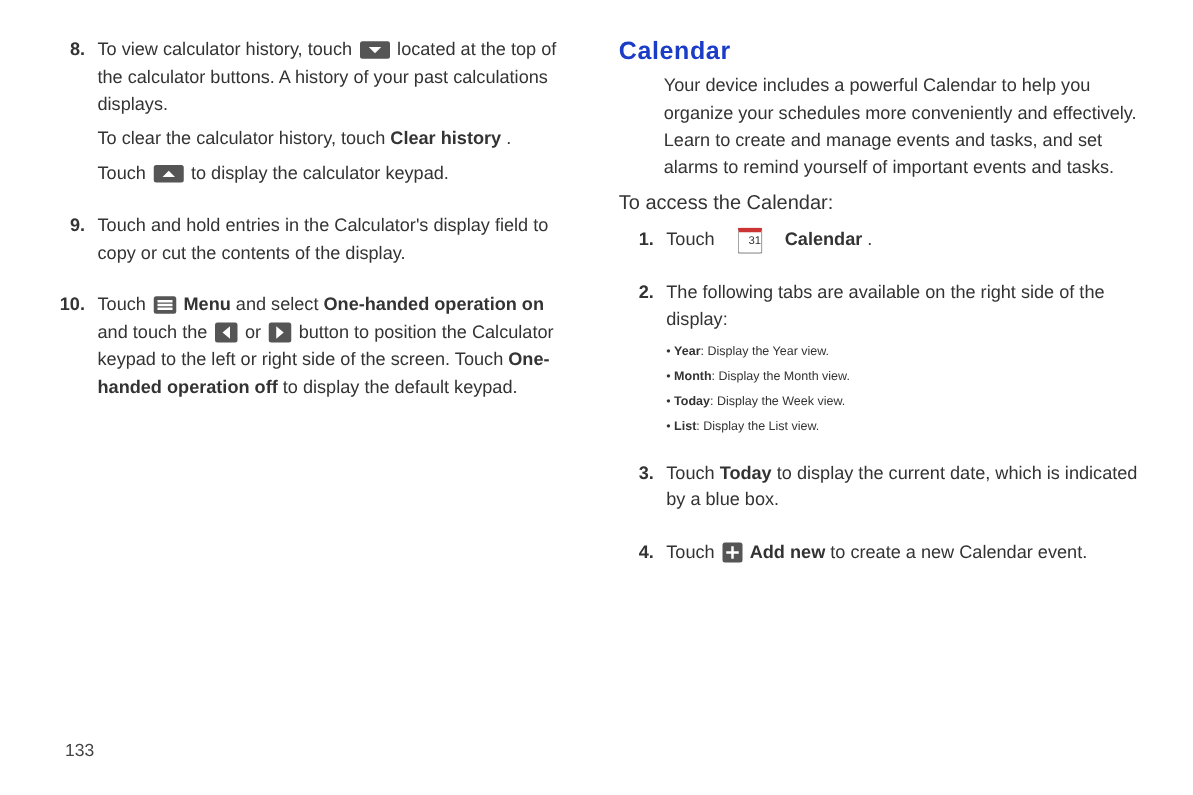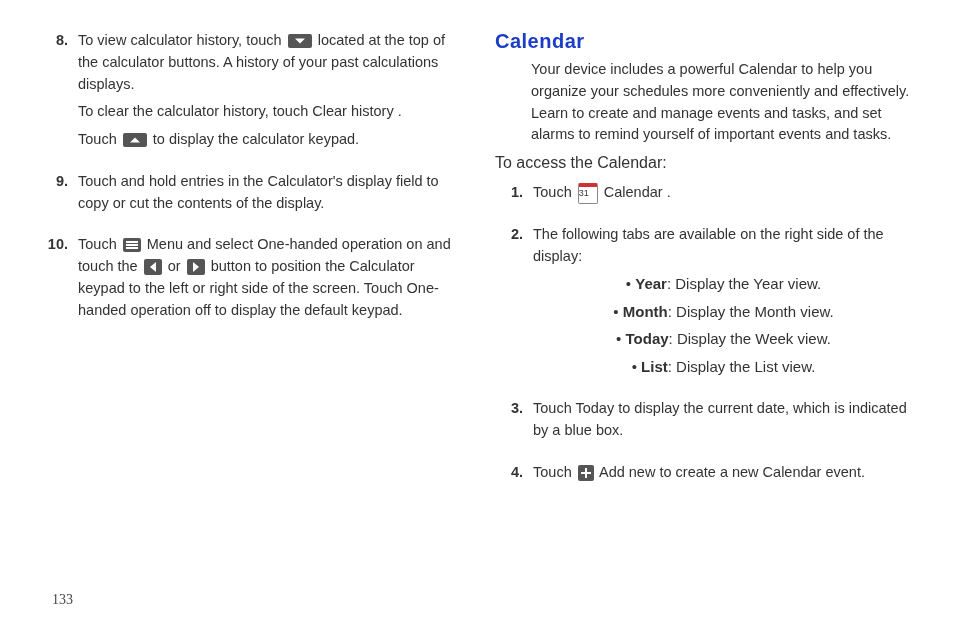--- a/index.html
+++ b/index.html
@@ -60,35 +60,33 @@
   }
   .subintro {
     font-size: 16px;
     margin-bottom: 10px;
   }
   .bullets {
     margin: 4px 0 6px 0;
   }
   .bullets .b {
     margin-bottom: 5px;
-    font-size: 15px;
-    text-align: center;
+    font-size: 10px;
   }
   .bullets .b::before {
     content: "• ";
   }
   .b strong { font-weight: bold; }
-  .bold { font-weight: normal; }
+  .bold { font-weight: bold; }
   .page-number {
     position: absolute;
     bottom: 28px;
     left: 52px;
     font-size: 14px;
     color: #444;
-    font-family: Liberation Serif, serif;
   }
   
   .icon {
     display: inline-block;
     vertical-align: middle;
     background: #555;
     color: #fff;
     border-radius: 2px;
     line-height: 1;
     box-sizing: border-box;
@@ -151,23 +149,23 @@
   .icon-cal {
     display:inline-block;
     width:18px; height:16px;
     background:#fff;
     border:1px solid #888;
     border-top: 4px solid #c33;
     border-radius: 2px;
     font-size:9px;
     line-height:12px;
     color:#333;
-    text-align:left;
+    text-align:right;
     vertical-align: middle;
-    margin: 0 2px;
+    margin: 0 14px;
   }
 </style>
 </head>
 <body>
 
 <div class="page">
 
   <div class="col col-left">
 
     <div class="step">

